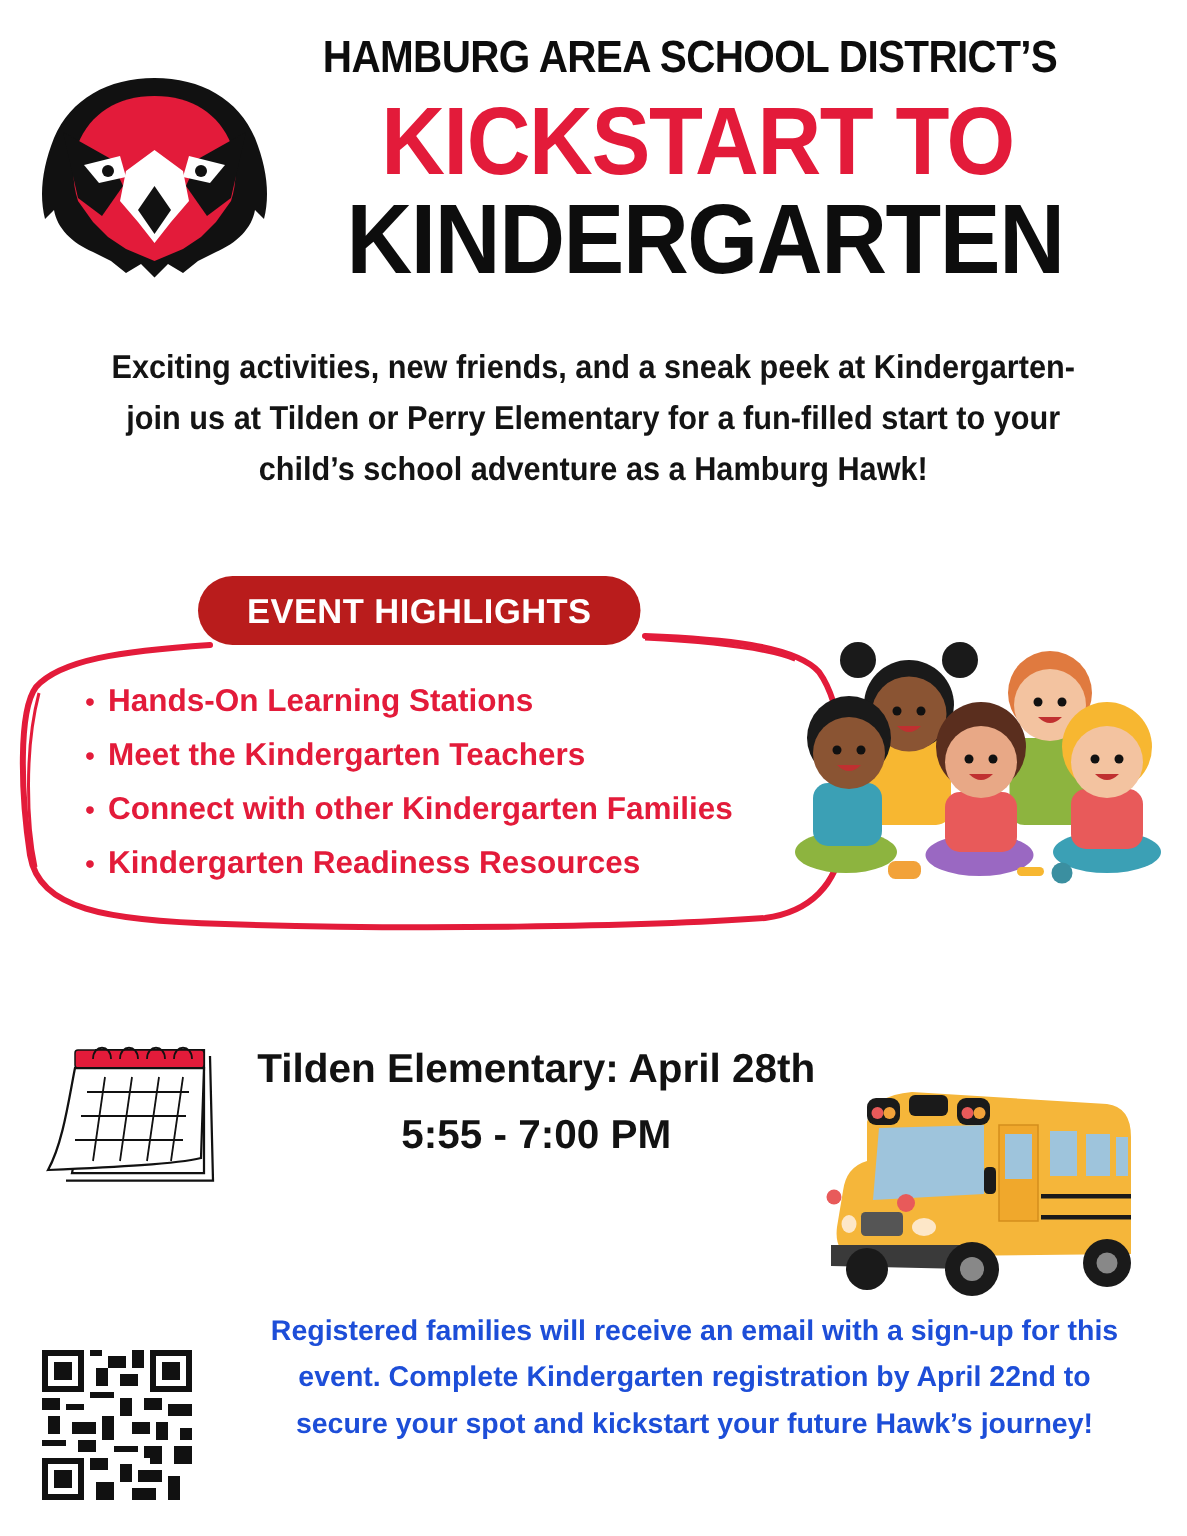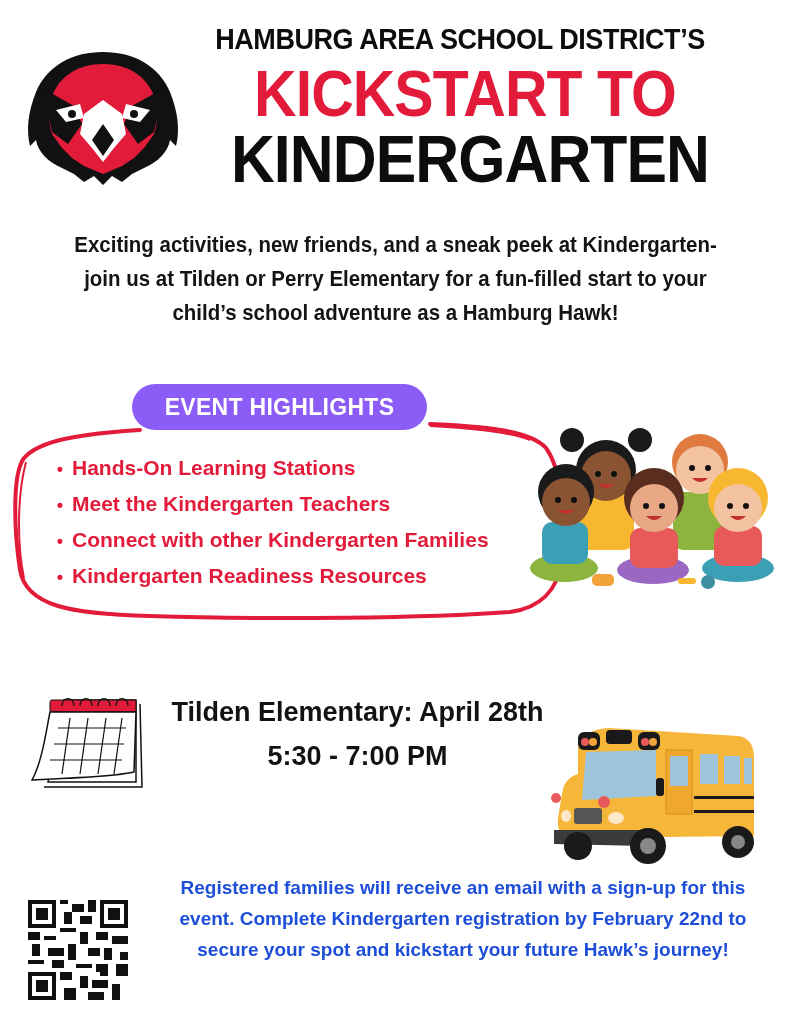--- a/index.html
+++ b/index.html
@@ -24,21 +24,21 @@
     transform:scaleX(0.92); transform-origin:center top;
   }
   .intro {
     left:10px; top:228px; width:771px; text-align:center;
     font-size:22px; font-weight:bold; line-height:34px; color:#141414;
     transform:scaleX(0.93); transform-origin:center top;
   }
   .intro div { white-space:nowrap; }
   .highlights-frame { left:10px; top:410px; width:560px; height:215px; }
   .hl-pill {
-    left:132px; top:384px; width:295px; height:46px; background:#8b5cf6; border-radius:24px;
+    left:132px; top:384px; width:295px; height:46px; background:#b91c1c; border-radius:24px;
     color:#fff; font-size:23px; font-weight:bold; text-align:center; line-height:46px; letter-spacing:0.3px;
   }
   .hl-list { left:48px; top:450px; margin:0; padding:0; list-style:none; }
   .hl-list li {
     color:#e31b3a; font-size:21px; font-weight:bold; height:36px; line-height:36px; white-space:nowrap;
   }
   .hl-list li .bullet { display:inline-block; width:24px; text-align:center; font-size:18px; }
   .kids { left:528px; top:418px; width:250px; height:175px; }
   .cal { left:18px; top:692px; width:130px; height:105px; }
   .dates {
@@ -167,21 +167,21 @@
   <g stroke="#111" stroke-width="1.2" fill="none">
     <path d="M44 14 C44 4 56 4 56 14"></path>
       <path d="M62 14 C62 4 74 4 74 14"></path>
     <path d="M80 14 C80 4 92 4 92 14"></path>
       <path d="M98 14 C98 4 110 4 110 14"></path>
   </g>
 </svg>
 
 <div class="abs dates">
   <div>Tilden Elementary:  April 28th</div>
-  <div>5:30 - 7:00 PM</div>
+  <div>5:55 - 7:00 PM</div>
 </div>
 
 <svg class="abs bus" viewBox="0 0 240 152">
   <path d="M30 30 Q34 12 60 10 L190 18 Q206 20 206 40 L206 118 L20 120 Q8 116 10 100 L14 76 Q16 60 30 56 Z" fill="#f5b63a"></path>
   <rect x="30" y="14" width="22" height="18" rx="6" fill="#1a1a1a"></rect>
   <rect x="58" y="12" width="26" height="14" rx="4" fill="#1a1a1a"></rect>
   <rect x="90" y="14" width="22" height="18" rx="6" fill="#1a1a1a"></rect>
   <circle cx="37" cy="24" r="4" fill="#e85a5a"></circle>
     <circle cx="45" cy="24" r="4" fill="#f2a23a"></circle>
   <circle cx="97" cy="24" r="4" fill="#e85a5a"></circle>
@@ -249,15 +249,15 @@
     <rect x="16" y="20" width="4" height="2"></rect>
       <rect x="21" y="21" width="2" height="4"></rect>
       <rect x="9" y="22" width="3" height="3"></rect>
     <rect x="15" y="23" width="4" height="2"></rect>
       <rect x="18" y="18" width="2" height="1"></rect>
   </g>
 </svg>
 
 <div class="abs reg-text">
   <div>Registered families will receive an email with a sign-up for this</div>
-  <div>event. Complete Kindergarten registration by February 22nd to</div>
+  <div>event. Complete Kindergarten registration by April 22nd to</div>
   <div>secure your spot and kickstart your future Hawk’s journey!</div>
 </div>
 
 </body></html>

